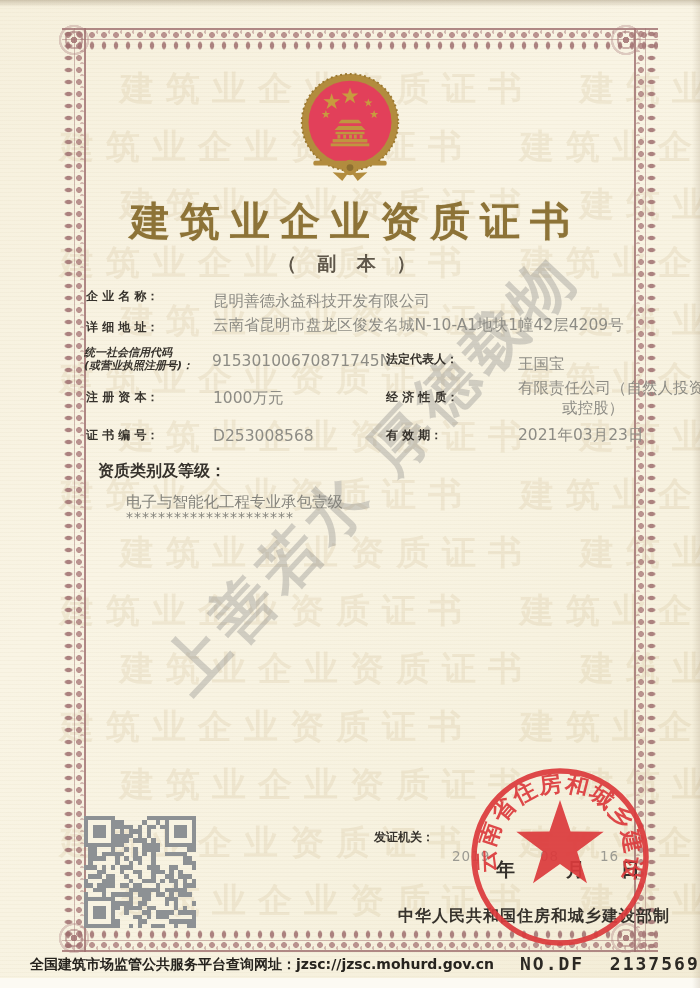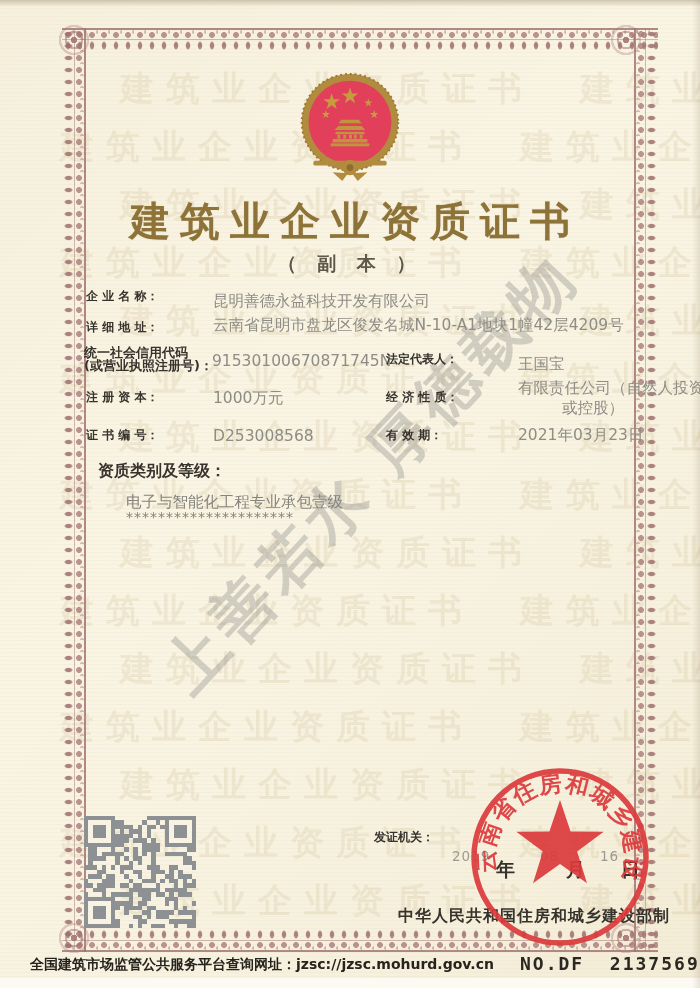--- a/index.html
+++ b/index.html
@@ -54,21 +54,21 @@
     font-size:40px; font-weight:bold; letter-spacing:10px; text-indent:10px;
     color:#8d7337; text-shadow:0 0 1px rgba(141,115,55,.4);
   }
   #subtitle{
     left:0; top:251px; width:700px; text-align:center; z-index:3;
     font-size:19px; font-weight:bold; letter-spacing:7px; color:#5f574a;
   }
   
   .flabel{position:absolute;z-index:3;font-size:12px;font-weight:bold;color:#36322c;white-space:nowrap;}
   .fvalue{position:absolute;z-index:3;font-size:15.5px;color:#8d8c85;white-space:nowrap;}
-  .flabel-sm{position:absolute;z-index:3;font-size:13px;font-weight:bold;color:#36322c;line-height:13px;white-space:nowrap;}
+  .flabel-sm{position:absolute;z-index:3;font-size:11px;font-weight:bold;color:#36322c;line-height:13px;white-space:nowrap;font-style:italic;}
   
   #qr{left:84px;top:816px;z-index:3;}
   
   #authority{left:374px;top:829px;}
   .dnum{position:absolute;z-index:3;font-size:13.5px;color:#9b9a92;letter-spacing:1px;}
   .dchar{position:absolute;z-index:3;font-size:19px;font-weight:bold;color:#34302b;}
   #ministry{left:398px;top:906px;font-size:16px;font-weight:bold;letter-spacing:1px;color:#36322c;z-index:3;}
   #seal{left:465px;top:762px;z-index:5;opacity:.92;}
   
   #footer-query{left:30px;top:956px;font-size:14px;font-weight:bold;color:#26231e;z-index:7;}

